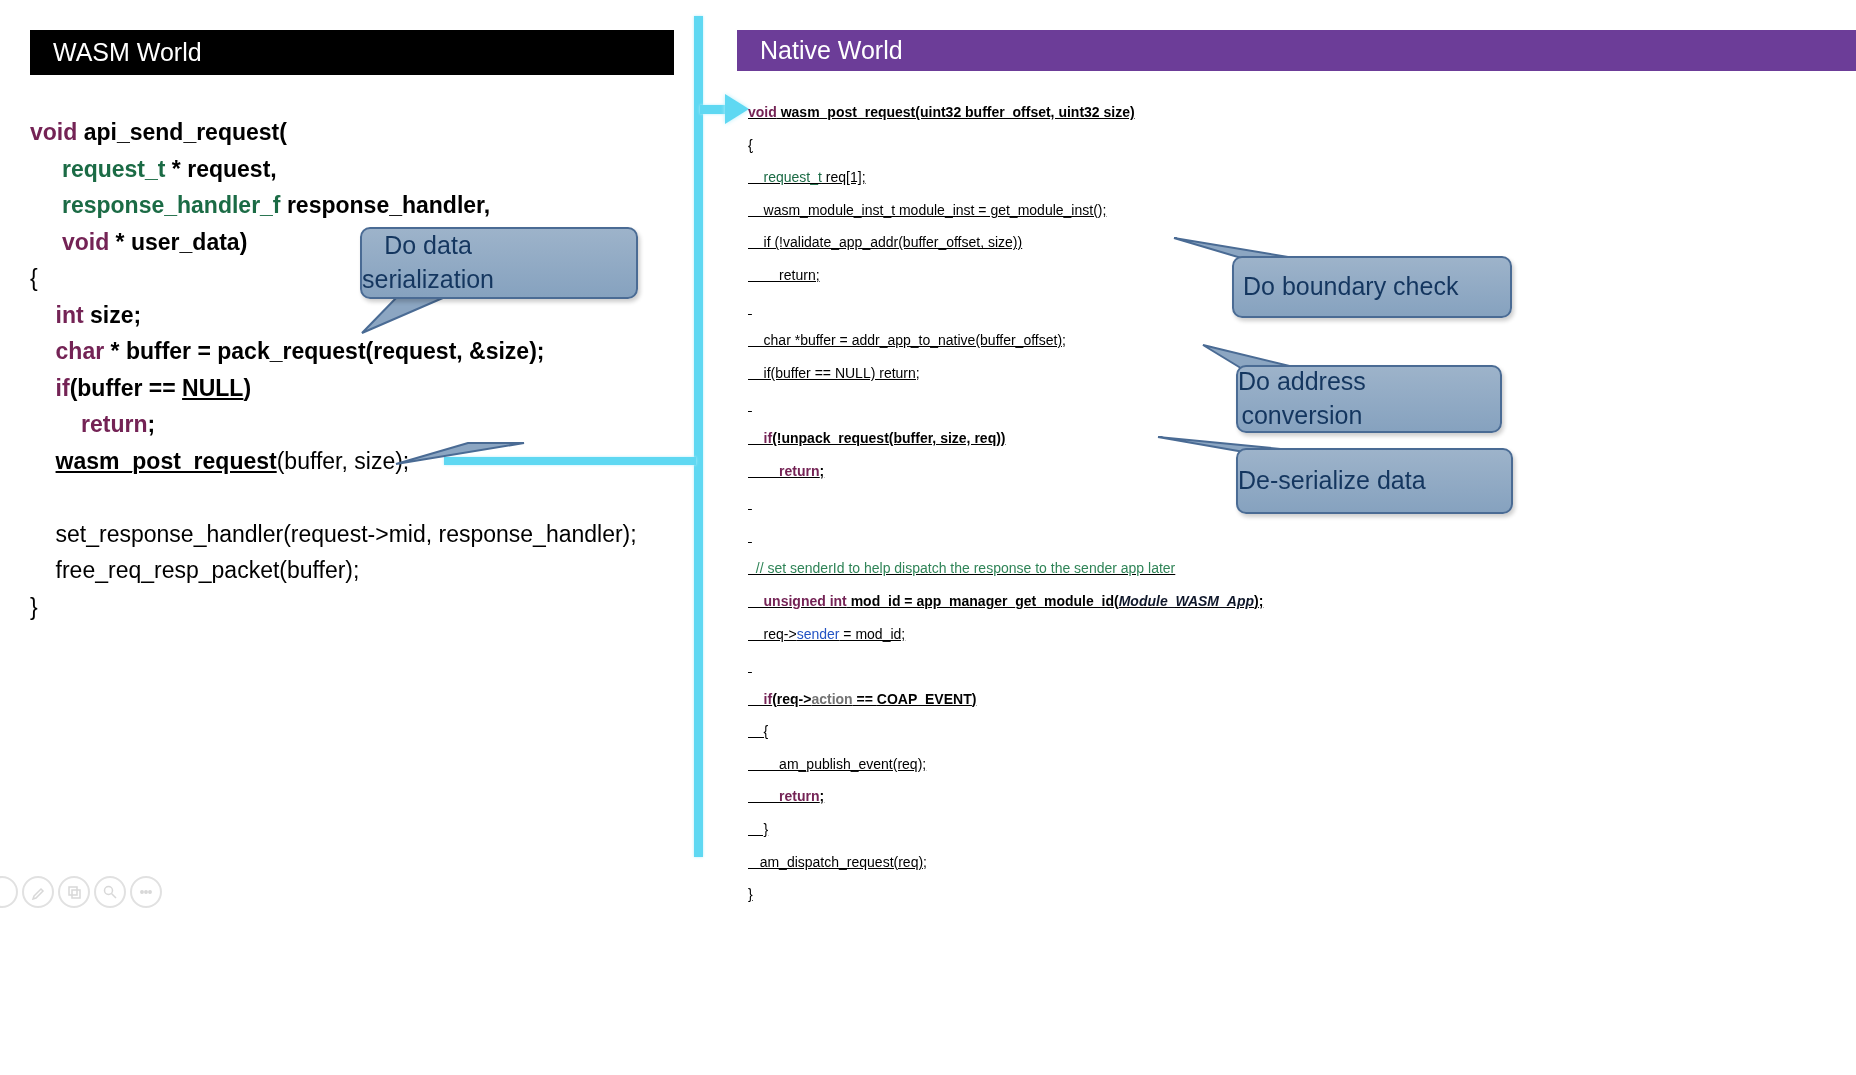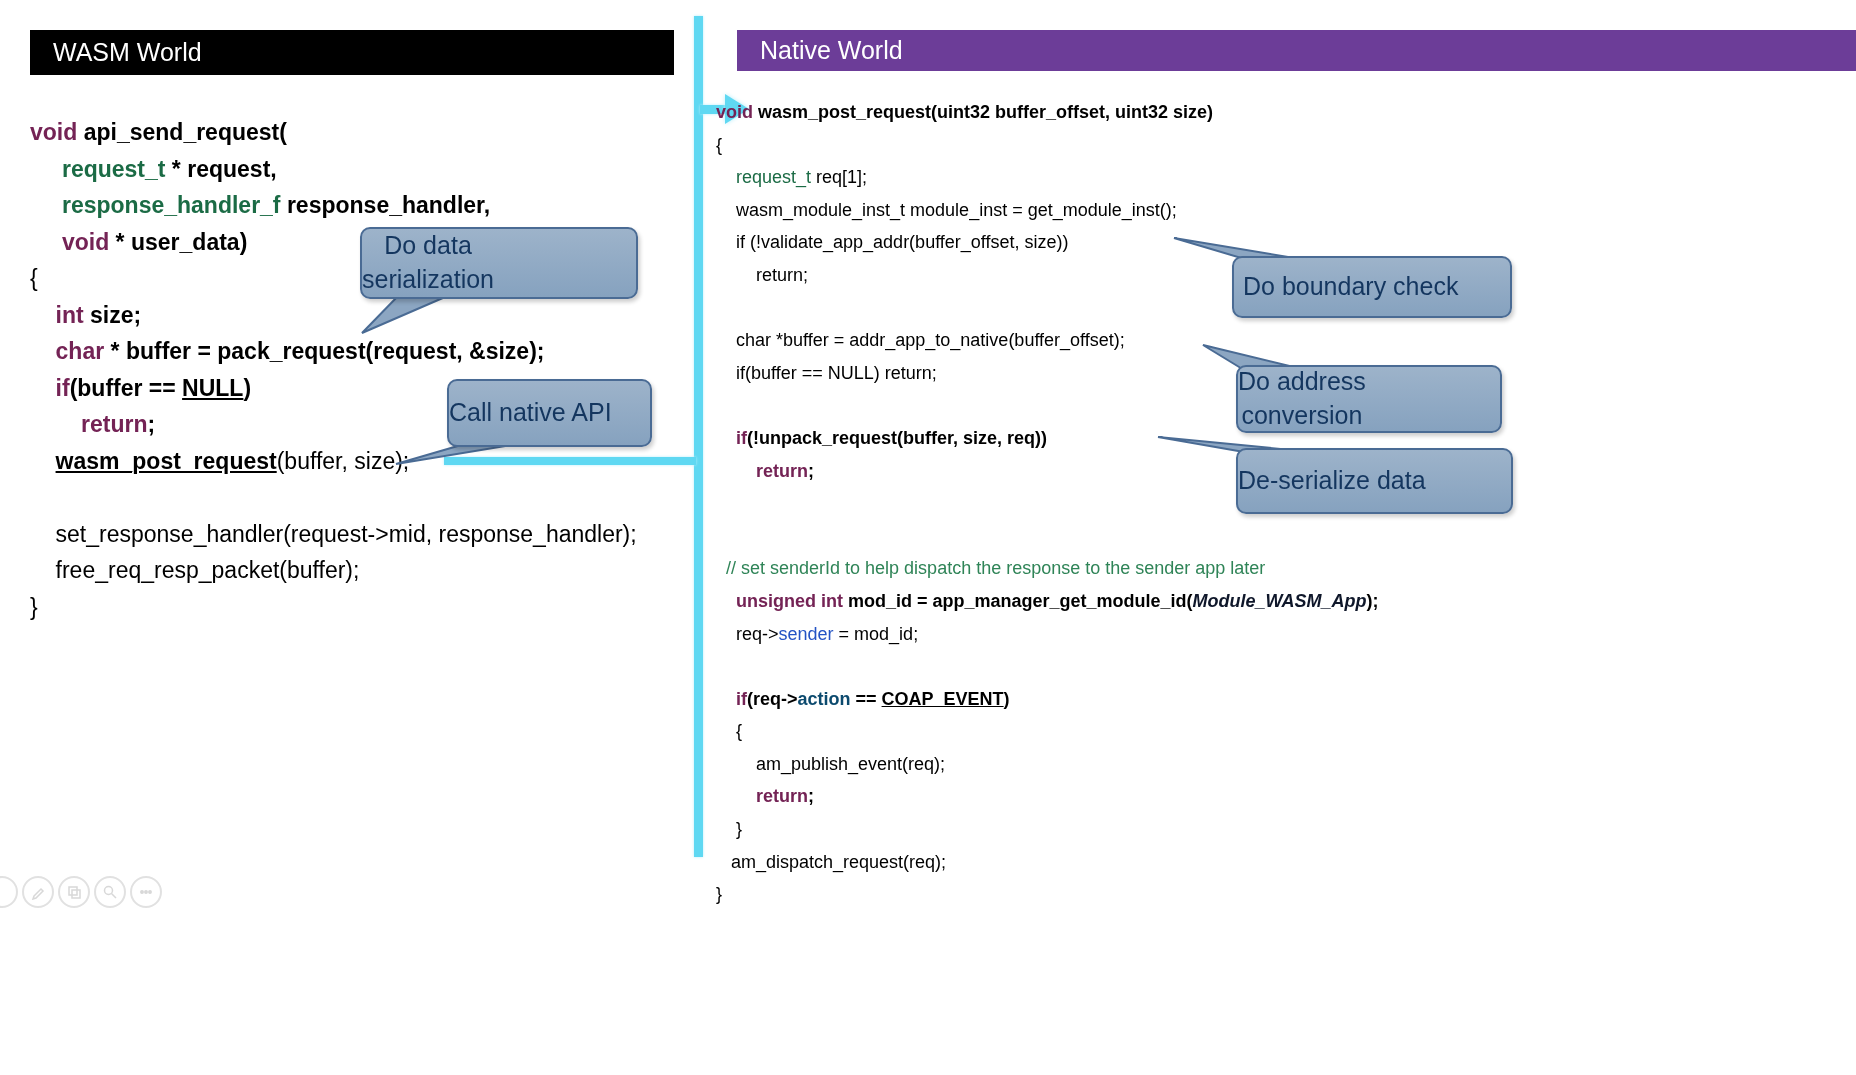--- a/index.html
+++ b/index.html
@@ -19,31 +19,31 @@
     color:#ffffff; font-size:25px;
     padding-left:23px; box-sizing:border-box;
     z-index:2;
   }
   #wasm-header   { left:30px;  top:30px; width:644px;  height:45px; background:#000000; }
   #native-header { left:737px; top:30px; width:1119px; height:41px; background:#6C3D98; }
 
   
   .code { position:absolute; white-space:pre; color:#000; z-index:2; }
   #left-code  { left:30px;  top:114px; font-size:23px;   line-height:36.5px; }
-  #right-code { left:716px; top:96px;  font-size:18px; line-height:32.6px; }
+  #right-code { left:748px; top:96px;  font-size:14px; line-height:32.6px;text-decoration:underline; }
 
   .seg-k   { color:#742355; font-weight:bold; }
   .seg-b   { color:#000000; font-weight:bold; }
   .seg-n   { color:#000000; }
   .seg-t   { color:#1B6B45; font-weight:bold; }
   .seg-tg  { color:#1B6B45; }
   .seg-u   { color:#000000; font-weight:bold; text-decoration:underline; }
   .seg-g   { color:#2F8457; }
   .seg-bl  { color:#2353C4; }
-  .seg-blb { color:#0c4a6e; font-weight:bold; }
+  .seg-blb { color:#737373; font-weight:bold; }
   .seg-mi  { color:#0f172a; font-weight:bold; font-style:italic; }
 
   
   .flow { position:absolute; background:#5fd8f2; box-shadow:0 0 3px #b5eefb; z-index:1; }
   .v-line { left:694px; top:16px;  width:9px;   height:841px; }
   .h-mid  { left:444px; top:457px; width:252px; height:8px;  }
   .h-top  { left:700px; top:105px; width:27px;  height:9px;  }
   .arrow-head {
     position:absolute; left:725px; top:94px;
     width:0; height:0; z-index:1;
@@ -108,23 +108,20 @@
     <polygon points="468,443 396,464 524,443" fill="#8ca6c2" stroke="#4a6b94" stroke-width="2"></polygon>
     <polygon points="1248,260 1174,238 1306,260" fill="#8ca6c2" stroke="#4a6b94" stroke-width="2"></polygon>
     <polygon points="1244,370 1203,345 1306,370" fill="#8ca6c2" stroke="#4a6b94" stroke-width="2"></polygon>
     <polygon points="1244,452 1158,437 1312,452" fill="#8ca6c2" stroke="#4a6b94" stroke-width="2"></polygon>
   </svg>
 
   <div class="callout" id="callout-serialization">
     <span>Do data
 serialization</span>
   </div>
-  <div class="callout" id="callout-native-api">
-    <span>Call native API</span>
-  </div>
   <div class="callout" id="callout-boundary">
     <span>Do boundary check</span>
   </div>
   <div class="callout" id="callout-address">
     <span>Do address
 conversion</span>
   </div>
   <div class="callout" id="callout-deserialize">
     <span>De-serialize data</span>
   </div>

